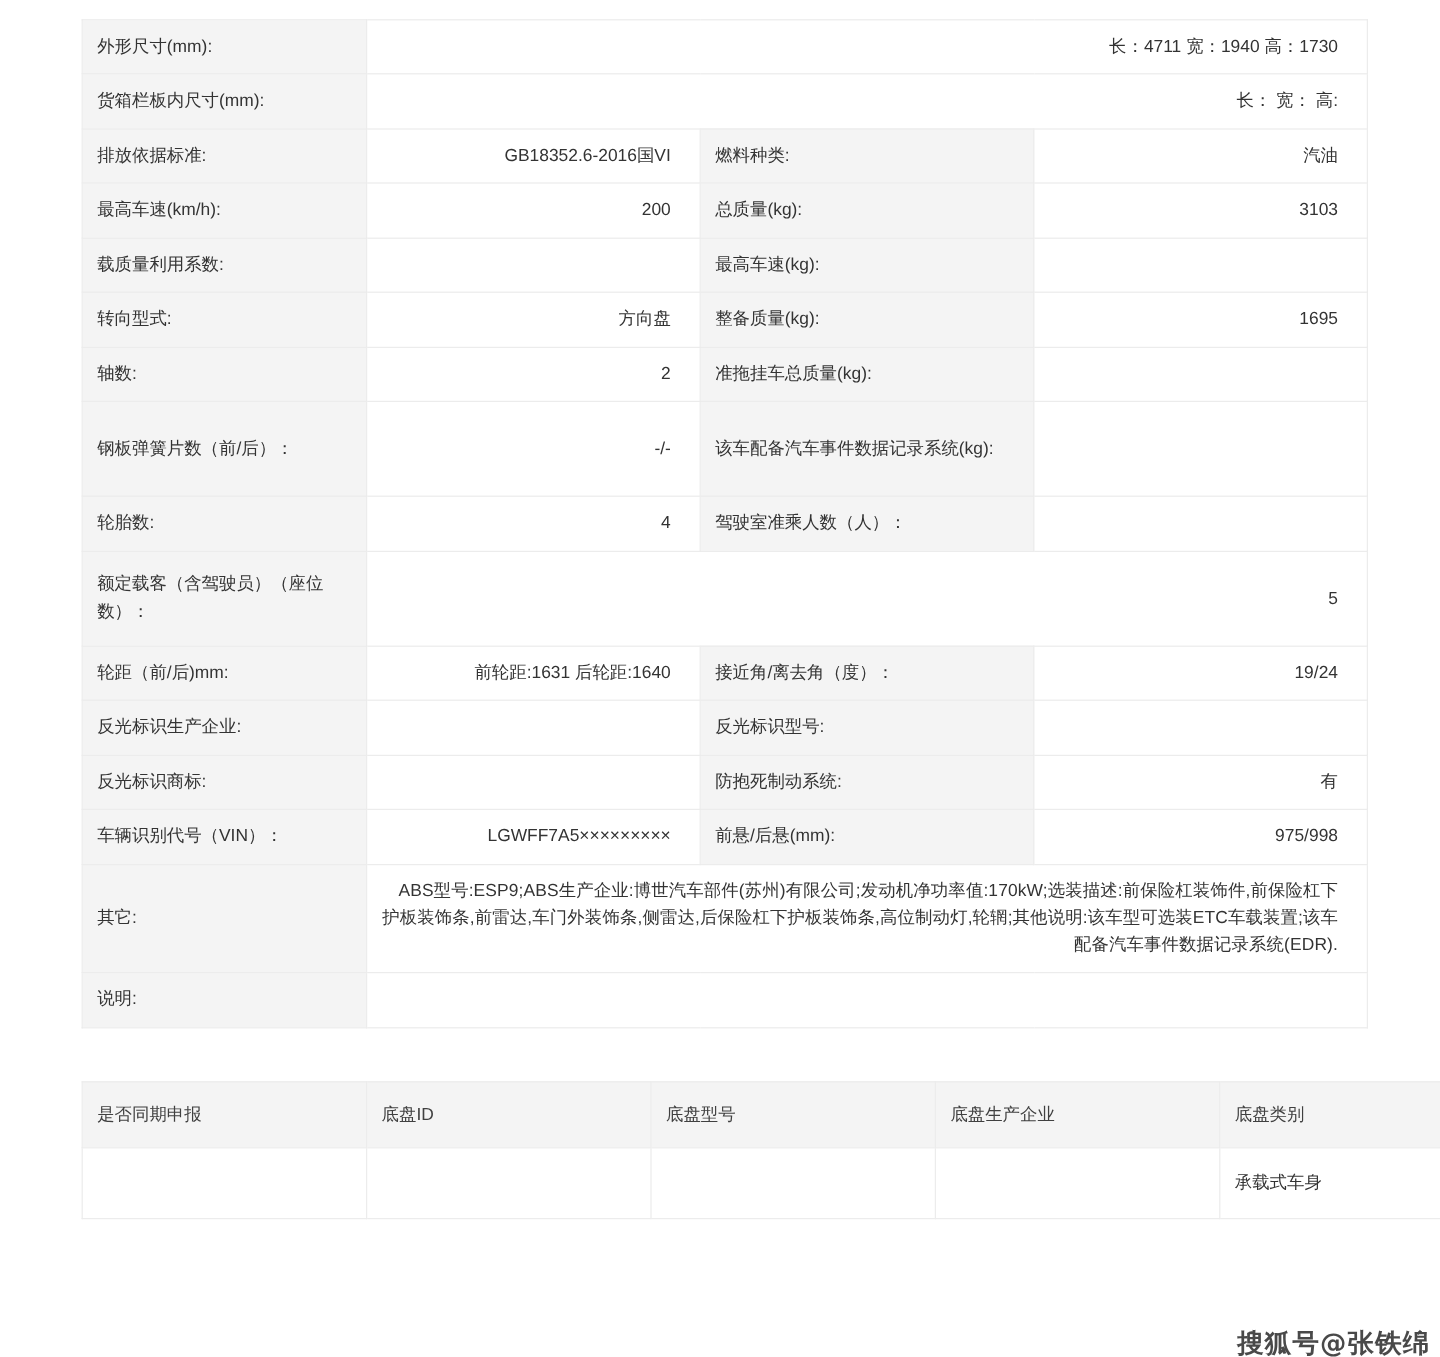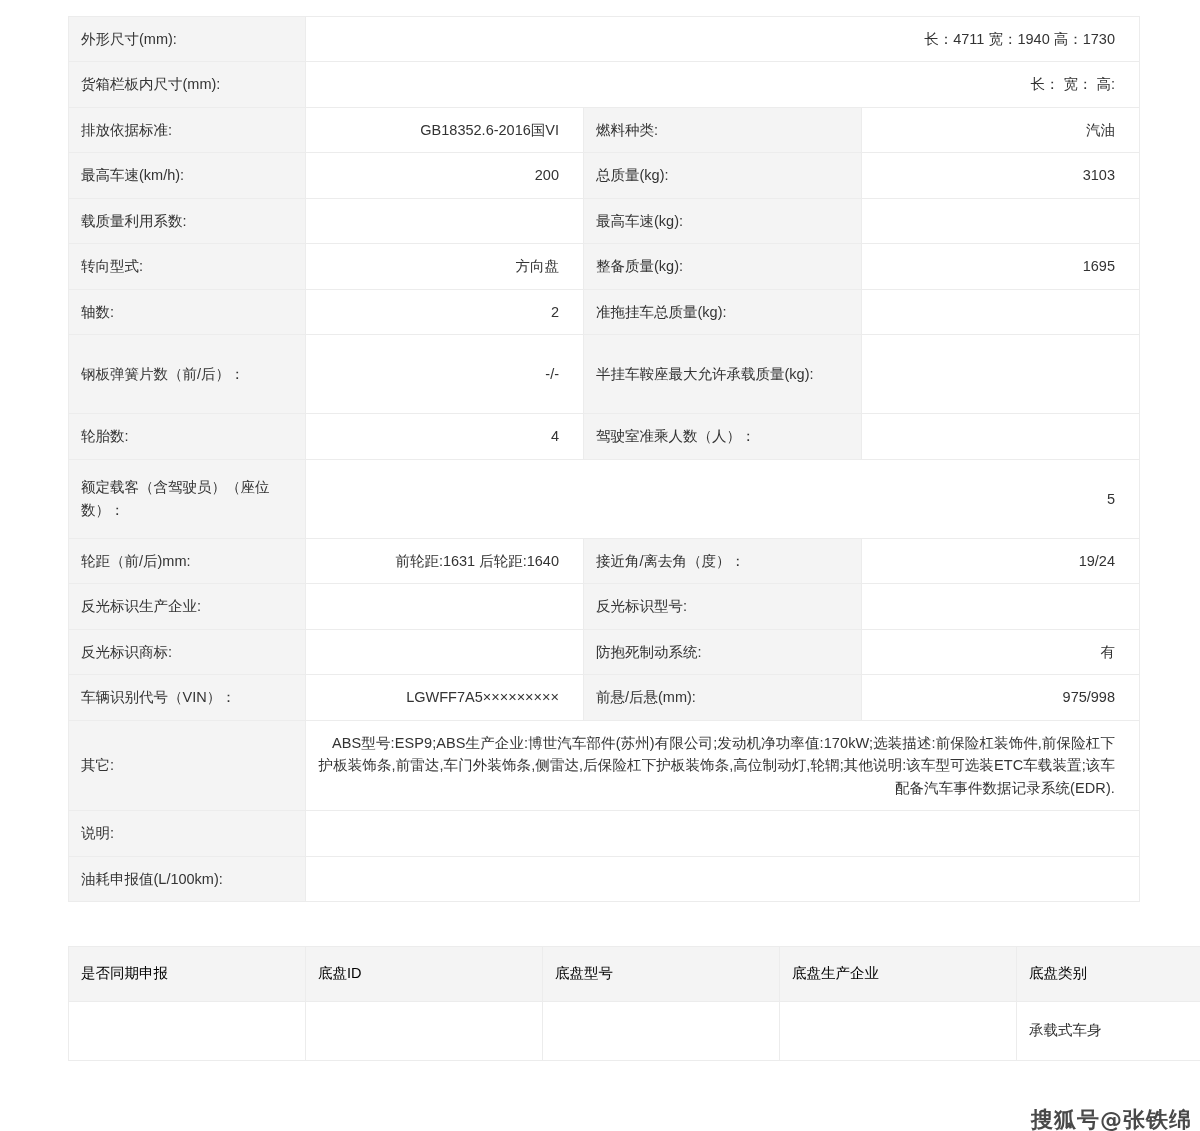--- a/index.html
+++ b/index.html
@@ -71,21 +71,21 @@
   table.sub th,
   table.sub td {
     border: 1px solid #ececec;
     text-align: left;
     font-weight: normal;
     padding: 14px 10px 14px 12px;
     vertical-align: middle;
   }
   table.sub thead th {
     background: #f4f4f4;
-    color: #000000;
+    color: #404040;
     height: 26px;
   }
   table.sub tbody td {
     background: #ffffff;
     height: 30px;
     color: #333333;
   }
 
   .gap-a { height: 44px; }
   .gap-b { height: 38px; }
@@ -153,21 +153,21 @@
       </tr>
       <tr>
         <td class="lbl">轴数:</td>
         <td class="val val-left">2</td>
         <td class="lbl lbl-right">准拖挂车总质量(kg):</td>
         <td class="val val-right"></td>
       </tr>
       <tr>
         <td class="lbl tall">钢板弹簧片数（前/后）：</td>
         <td class="val val-left tall">-/-</td>
-        <td class="lbl lbl-right tall">半挂车鞍座最大允许承载质量(kg):</td>
+        <td class="lbl lbl-right tall">该车配备汽车事件数据记录系统(kg):</td>
         <td class="val val-right tall"></td>
       </tr>
       <tr>
         <td class="lbl">轮胎数:</td>
         <td class="val val-left">4</td>
         <td class="lbl lbl-right">驾驶室准乘人数（人）：</td>
         <td class="val val-right"></td>
       </tr>
       <tr>
         <td class="lbl tall">额定载客（含驾驶员）（座位数）：</td>
@@ -196,24 +196,20 @@
         <td class="val val-left">LGWFF7A5×××××××××</td>
         <td class="lbl lbl-right">前悬/后悬(mm):</td>
         <td class="val val-right">975/998</td>
       </tr>
       <tr>
         <td class="lbl">其它:</td>
         <td class="val val-wide other-val" colspan="3">ABS型号:ESP9;ABS生产企业:博世汽车部件(苏州)有限公司;发动机净功率值:170kW;选装描述:前保险杠装饰件,前保险杠下护板装饰条,前雷达,车门外装饰条,侧雷达,后保险杠下护板装饰条,高位制动灯,轮辋;其他说明:该车型可选装ETC车载装置;该车配备汽车事件数据记录系统(EDR).</td>
       </tr>
       <tr>
         <td class="lbl">说明:</td>
-        <td class="val val-wide" colspan="3"></td>
-      </tr>
-      <tr>
-        <td class="lbl">油耗申报值(L/100km):</td>
         <td class="val val-wide" colspan="3"></td>
       </tr>
     </tbody>
   </table>
 
   <div class="gap-a"></div>
 
   <table class="sub">
     <thead>
       <tr>

